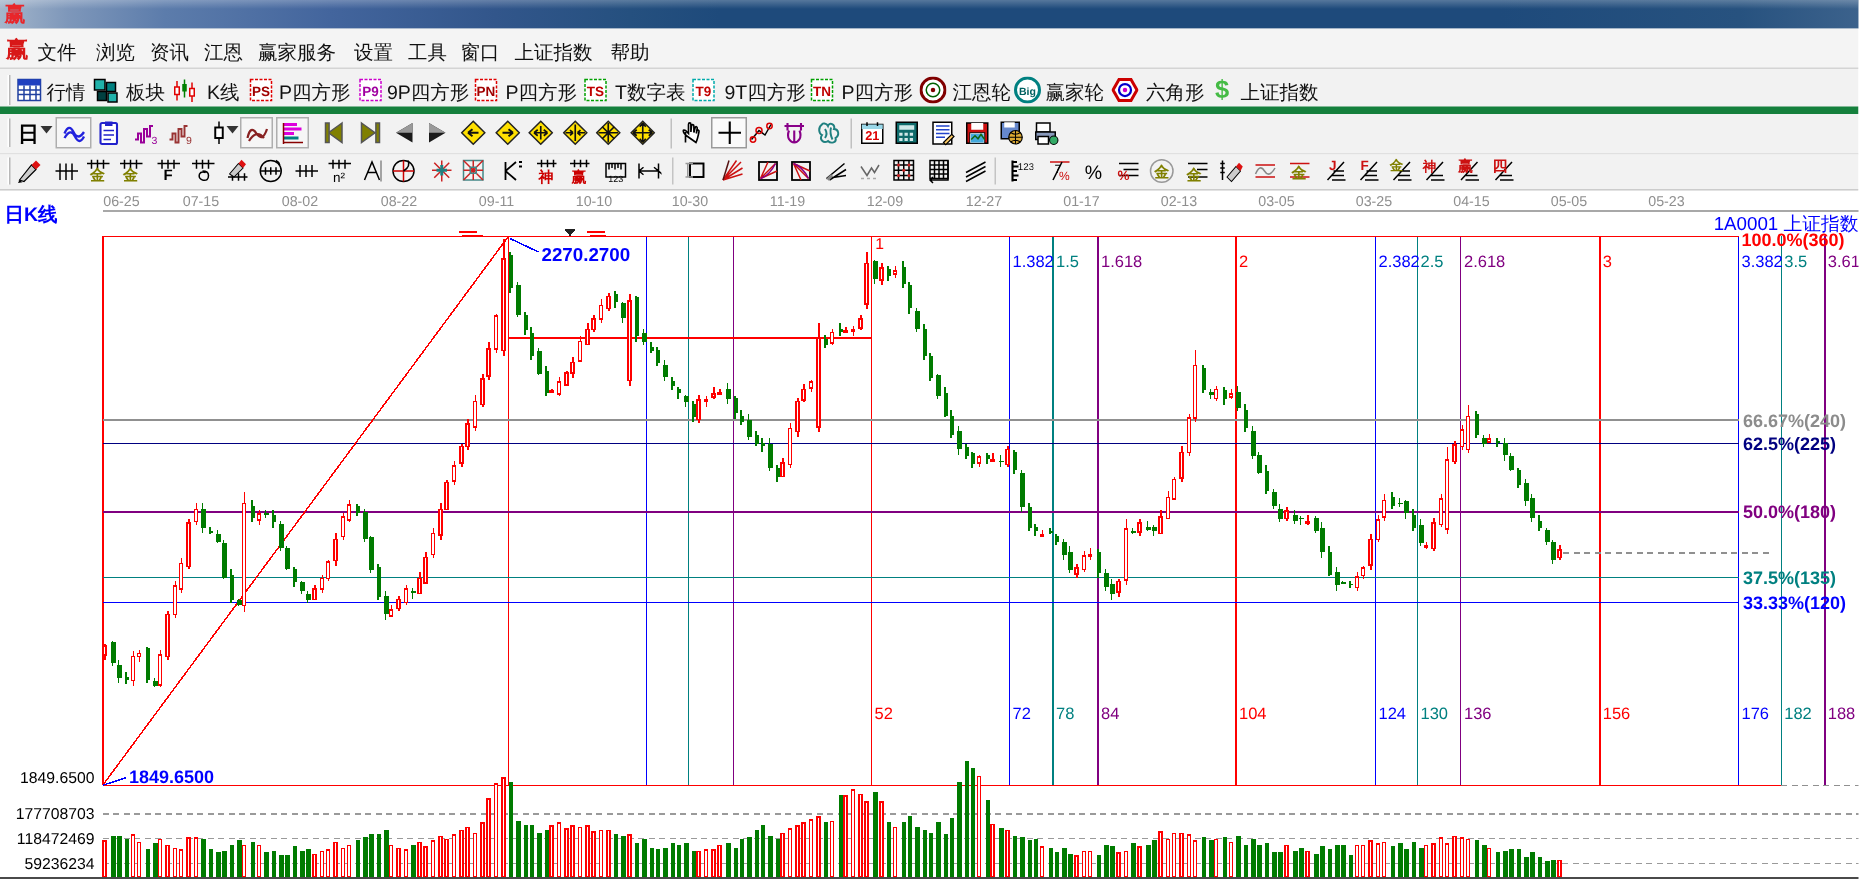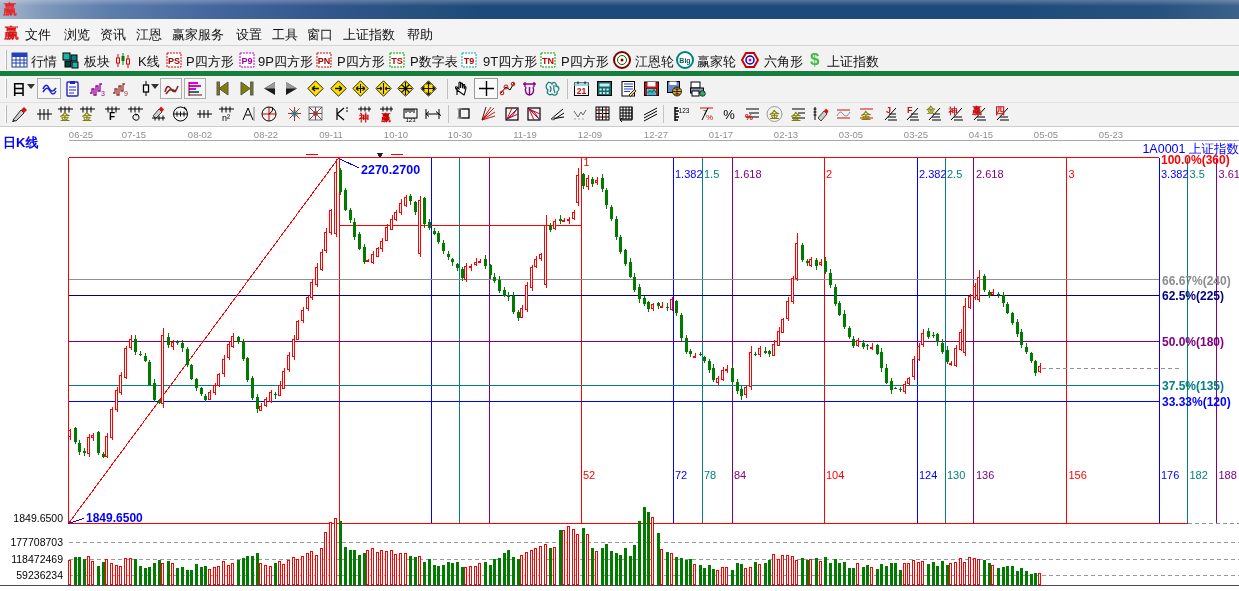--- a/index.html
+++ b/index.html
@@ -784,21 +784,21 @@
       <span style="position:absolute;left:258px;top:7px;color:#111;font:13px &quot;Liberation Sans&quot;,sans-serif;white-space:nowrap;">9P四方形</span>
       <svg style="position:absolute;left:316px;top:6px" width="16" height="17" viewBox="0 0 16 17" xmlns="http://www.w3.org/2000/svg">
         <rect x="1" y="1" width="14" height="14" fill="#fff" stroke="#e00000" stroke-dasharray="2,1"></rect>
         <text x="8" y="12" font-size="9" font-family="Liberation Sans" fill="#a00000" text-anchor="middle" font-weight="bold">PN</text>
       </svg>
       <span style="position:absolute;left:337px;top:7px;color:#111;font:13px &quot;Liberation Sans&quot;,sans-serif;white-space:nowrap;">P四方形</span>
       <svg style="position:absolute;left:389px;top:6px" width="16" height="17" viewBox="0 0 16 17" xmlns="http://www.w3.org/2000/svg">
         <rect x="1" y="1" width="14" height="14" fill="#fff" stroke="#00a000" stroke-dasharray="2,1"></rect>
         <text x="8" y="12" font-size="9" font-family="Liberation Sans" fill="#c00000" text-anchor="middle" font-weight="bold">TS</text>
       </svg>
-      <span style="position:absolute;left:410px;top:7px;color:#111;font:13px &quot;Liberation Sans&quot;,sans-serif;white-space:nowrap;">P数字表</span>
+      <span style="position:absolute;left:410px;top:7px;color:#111;font:13px &quot;Liberation Sans&quot;,sans-serif;white-space:nowrap;">T数字表</span>
       <svg style="position:absolute;left:461px;top:6px" width="16" height="17" viewBox="0 0 16 17" xmlns="http://www.w3.org/2000/svg">
         <rect x="1" y="1" width="14" height="14" fill="#fff" stroke="#00aaaa" stroke-dasharray="2,1"></rect>
         <text x="8" y="12" font-size="9" font-family="Liberation Sans" fill="#c00000" text-anchor="middle" font-weight="bold">T9</text>
       </svg>
       <span style="position:absolute;left:483px;top:7px;color:#111;font:13px &quot;Liberation Sans&quot;,sans-serif;white-space:nowrap;">9T四方形</span>
       <svg style="position:absolute;left:540px;top:6px" width="16" height="17" viewBox="0 0 16 17" xmlns="http://www.w3.org/2000/svg">
         <rect x="1" y="1" width="14" height="14" fill="#fff" stroke="#00a000" stroke-dasharray="2,1"></rect>
         <text x="8" y="12" font-size="9" font-family="Liberation Sans" fill="#c00000" text-anchor="middle" font-weight="bold">TN</text>
       </svg>
       <span style="position:absolute;left:561px;top:7px;color:#111;font:13px &quot;Liberation Sans&quot;,sans-serif;white-space:nowrap;">P四方形</span>

